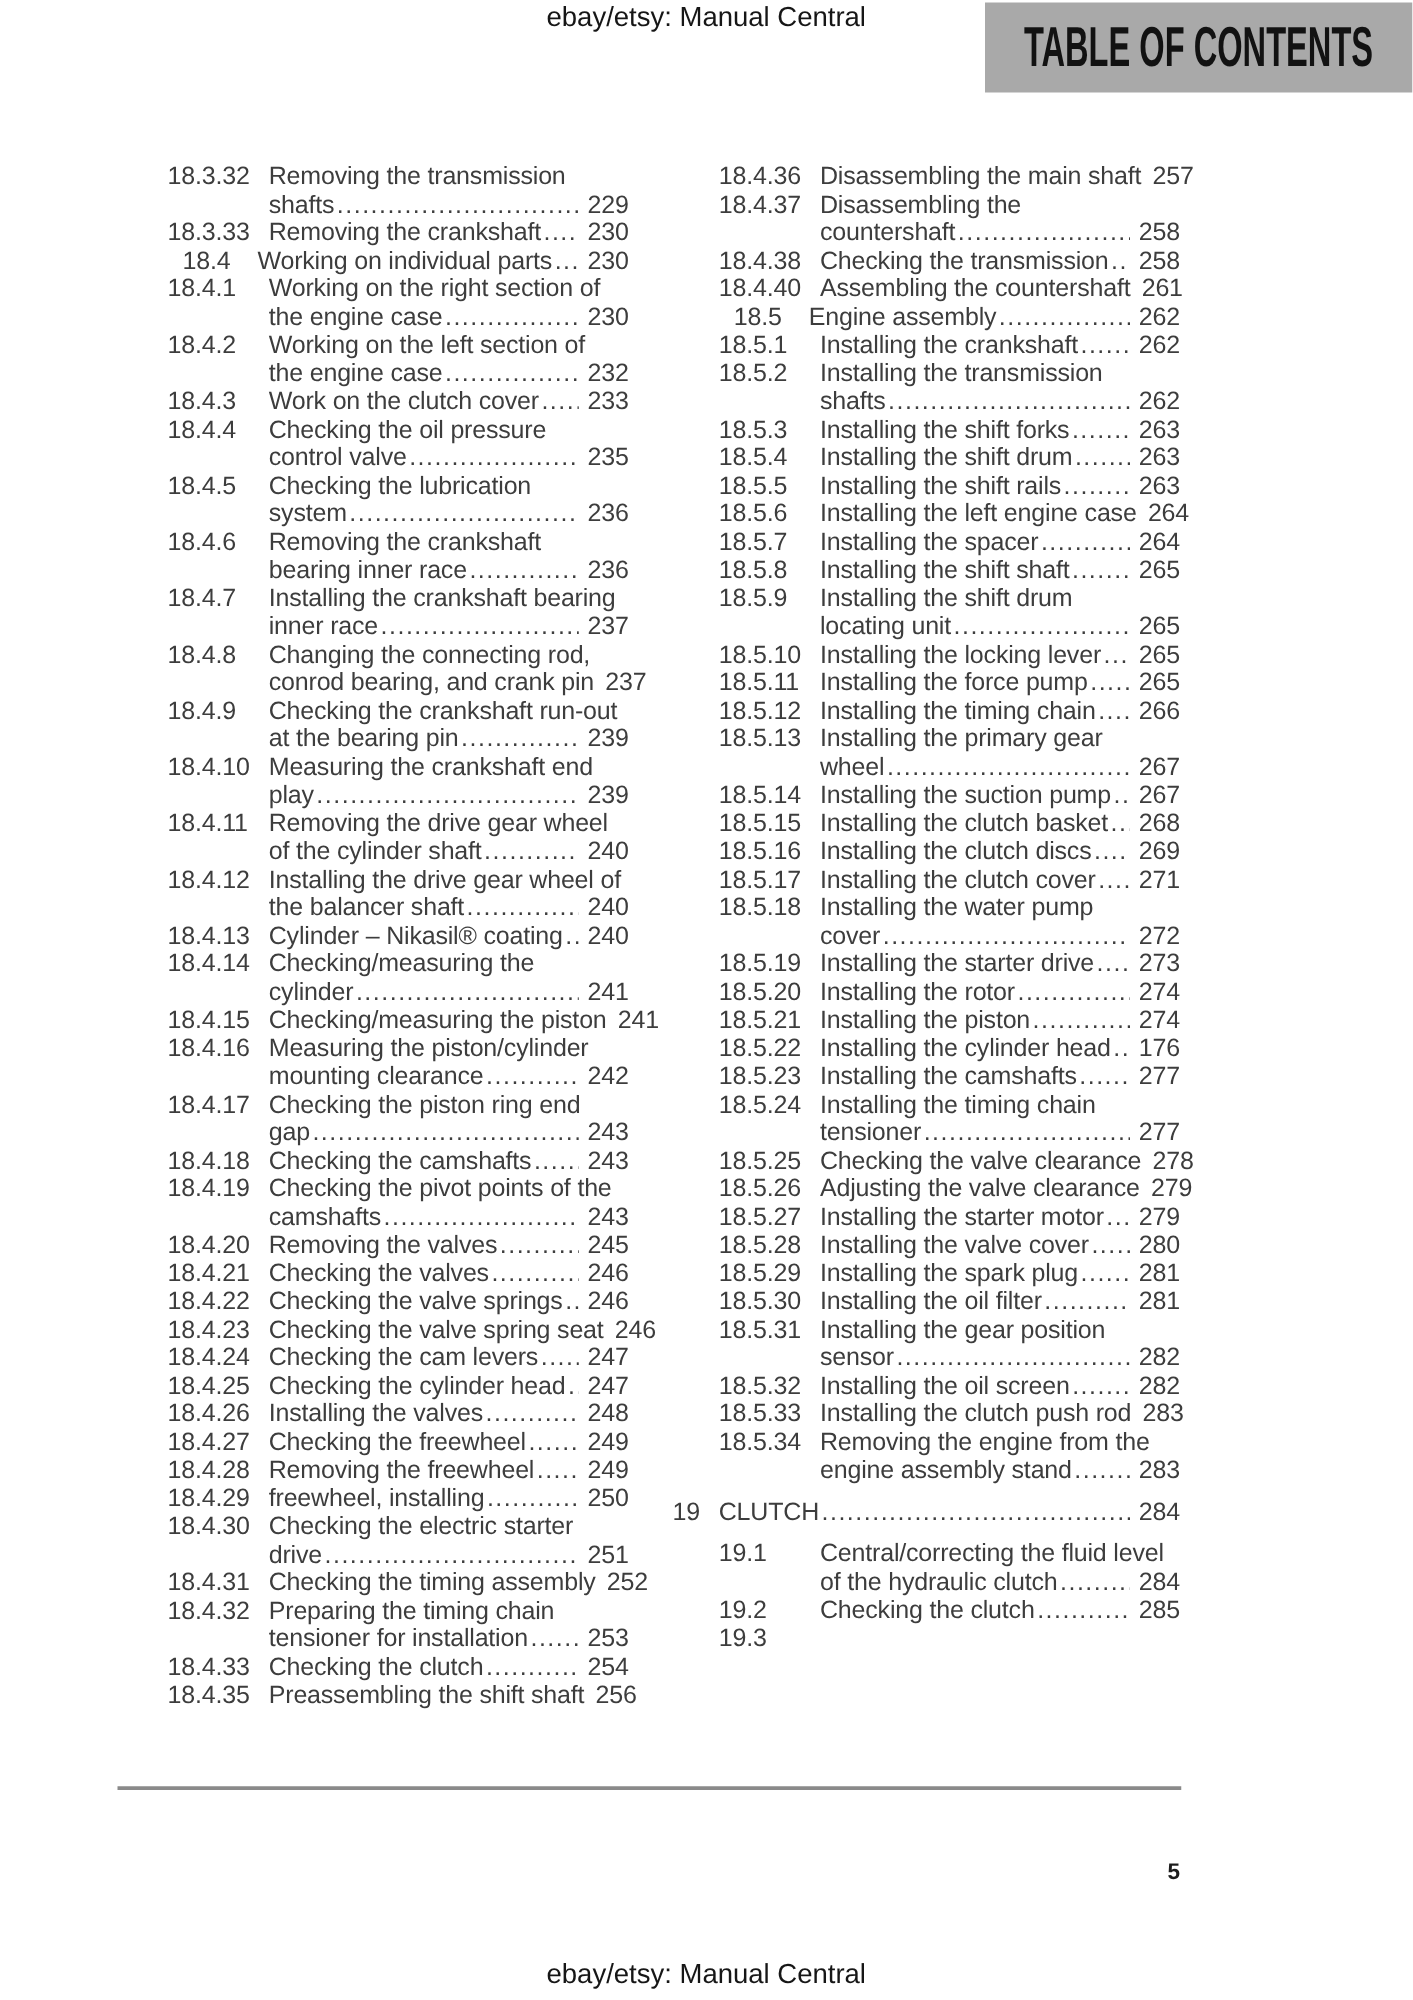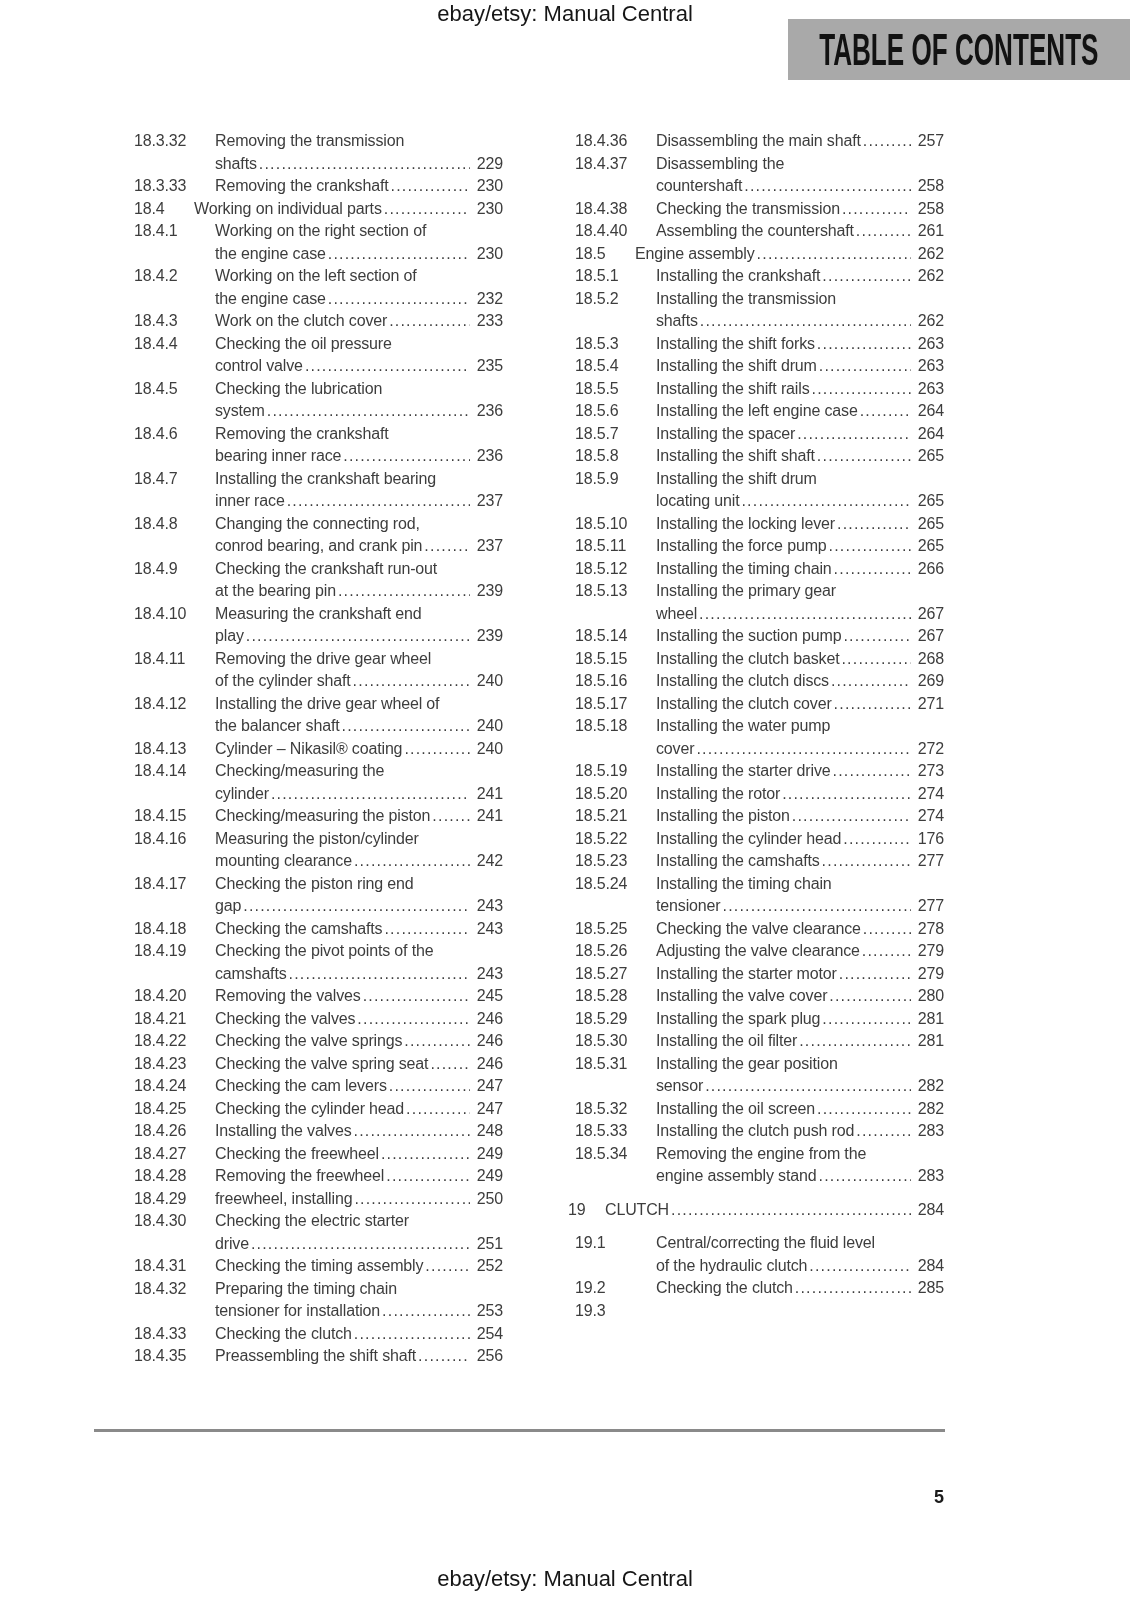--- a/index.html
+++ b/index.html
@@ -14,42 +14,42 @@
     --banner-bg: #a9a9a9;
     --banner-text: #121212;
     --text: #3d3d3d;
     --rule: #8a8a8a;
   }
   .header-label {
     position: absolute; top: 1px; left: 0; width: 100%;
     text-align: center; font-size: 22px; color: #161616;
   }
   .banner {
-    position: absolute; left: 788px; top: 19px; width: 342px; height: 61px;
+    position: absolute; left: 788px; top: 2px; width: 342px; height: 72px;
     background: var(--banner-bg);
     display: flex; align-items: center; justify-content: center;
   }
   .banner-text {
     display: inline-block; white-space: nowrap;
     font-weight: bold; font-size: 45px; color: var(--banner-text);
     transform: scaleX(0.58); transform-origin: center;
     letter-spacing: 0;
   }
   .col {
     position: absolute; top: 130px; width: 406px;
-    font-size: 16px; line-height: 22.5px; letter-spacing: -0.15px;
+    font-size: 20px; line-height: 22.5px; letter-spacing: -0.15px;
     color: var(--text);
   }
   .col1 { left: 97px; }
   .col2 { left: 538px; }
   .entry { display: flex; margin-left: 37px; }
   .entry .num { flex: 0 0 81px; }
-  .entry.lvl-section .num { flex: 0 0 60px; }
+  .entry.lvl-section .num { flex: 0 0 60px; margin-left: 12px; }
   .entry.lvl-chapter { margin-left: 0; margin-top: 11px; margin-bottom: 11px; }
-  .entry.lvl-chapter .num { flex: 0 0 37px; margin-left: 30px; }
+  .entry.lvl-chapter .num { flex: 0 0 37px; }
   .body { flex: 1 1 auto; min-width: 0; display: block; }
   .line { display: block; }
   .line.last { display: flex; align-items: baseline; }
   .txt { flex: 0 0 auto; white-space: nowrap; }
   .dots { flex: 1 1 auto; overflow: hidden; white-space: nowrap; margin: 0 7px 0 2px; }
   .dots::after {
     content: "..........................................................................................................";
     letter-spacing: 1.2px;
   }
   .pg { flex: 0 0 auto; }

